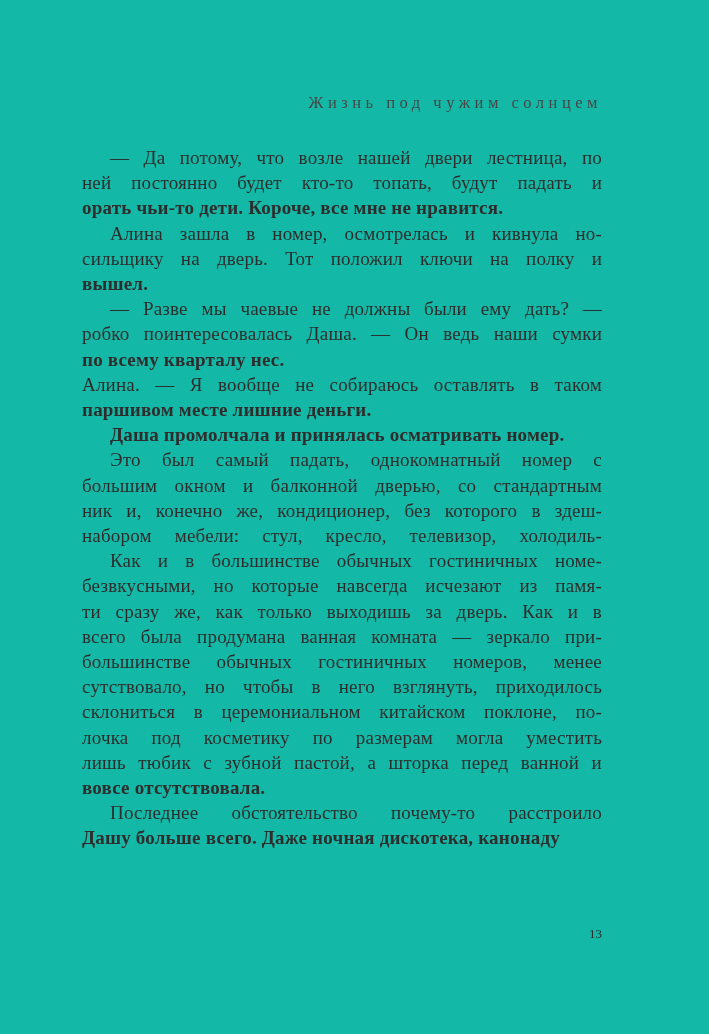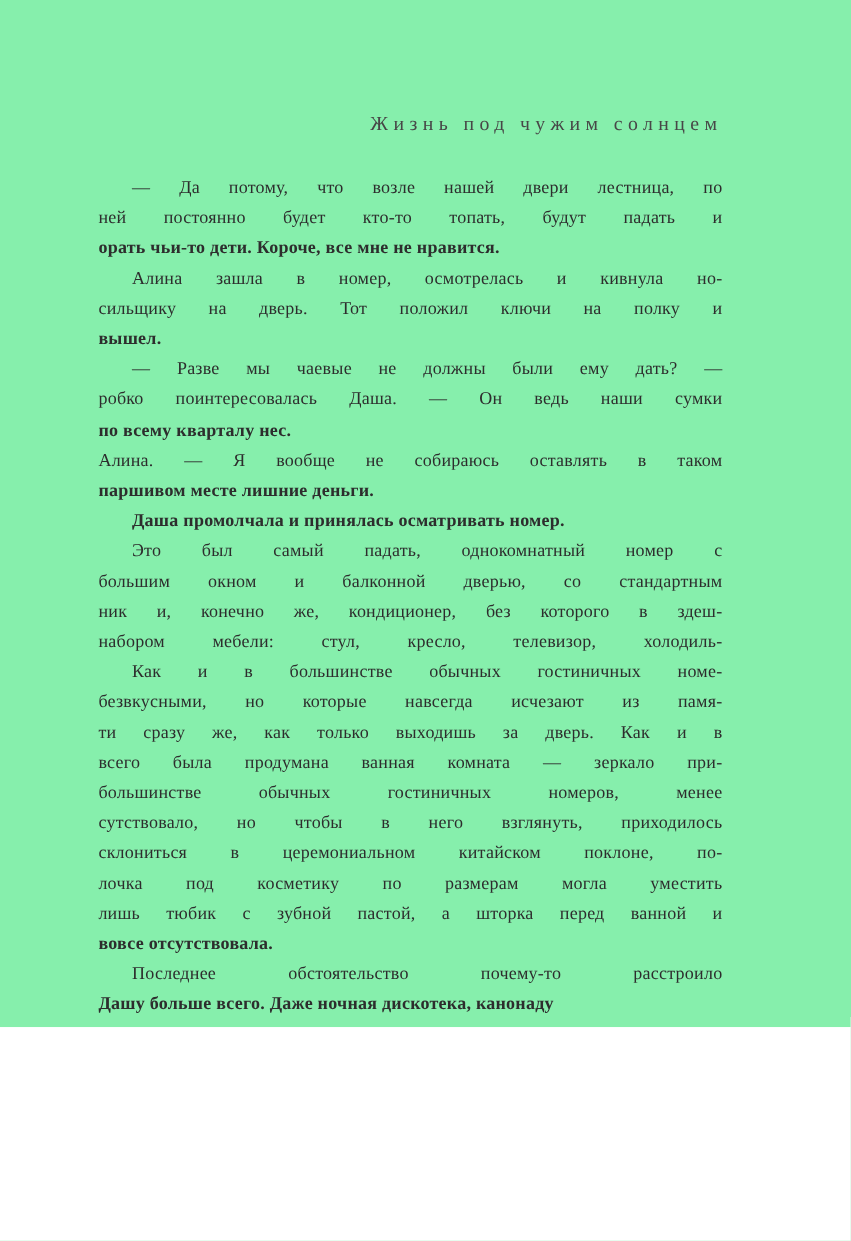--- a/index.html
+++ b/index.html
@@ -3,43 +3,43 @@
 <meta charset="utf-8">
 <style>
   html, body {
     margin: 0;
     padding: 0;
     background: #ffffff;
   }
   .page {
     position: relative;
     width: 709px;
-    height: 856px;
-    background: #86efac;
+    height: 1034px;
+    background: #14b8a6;
     overflow: hidden;
     font-family: "Liberation Serif", "DejaVu Serif", serif;
     color: #2d2d2d;
   }
   .running-header {
     position: absolute;
     left: 82px;
     top: 93px;
     width: 520px;
     text-align: right;
     font-size: 16.5px;
     letter-spacing: 4.5px;
     color: #474747;
     white-space: nowrap;
   }
   .text-block {
     position: absolute;
     left: 82px;
     top: 145px;
     width: 520px;
-    font-size: 15px;
+    font-size: 19px;
     line-height: 25.2px;
     letter-spacing: 0.2px;
     color: #2d2d2d;
   }
   .paragraph {
     margin: 0;
   }
   .line {
     text-align: justify;
     text-align-last: justify;

